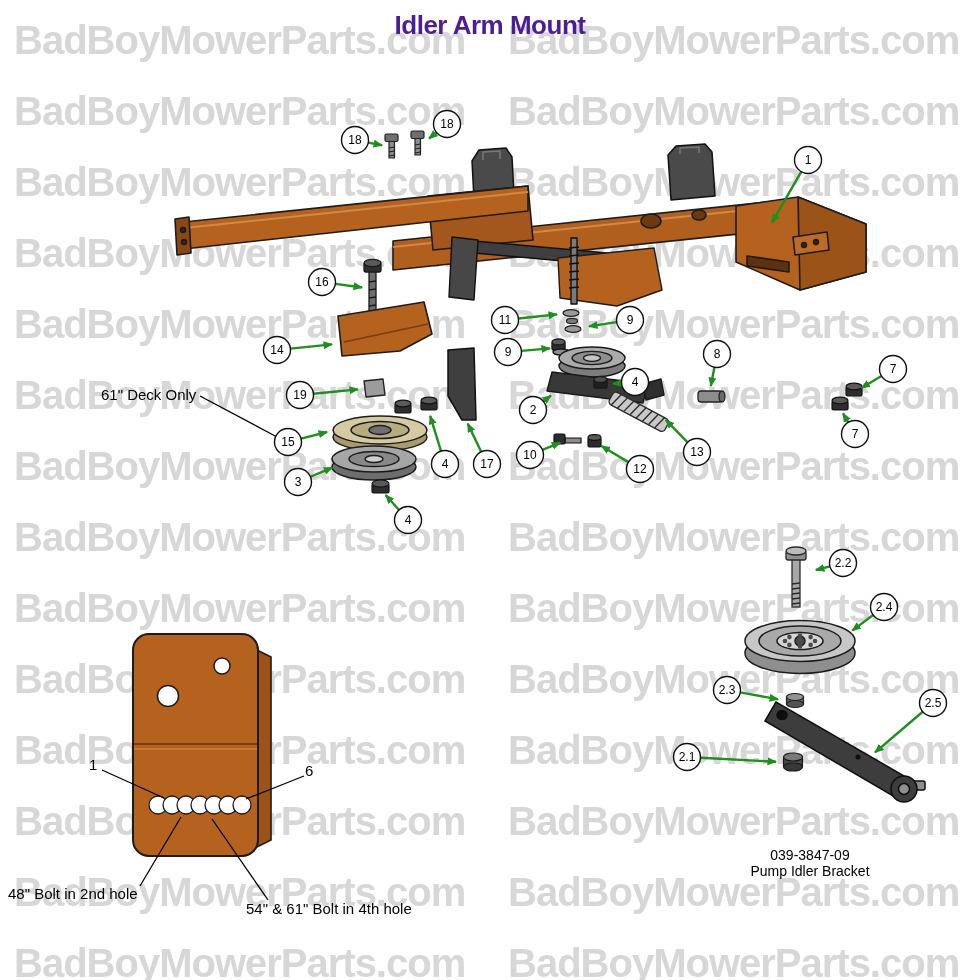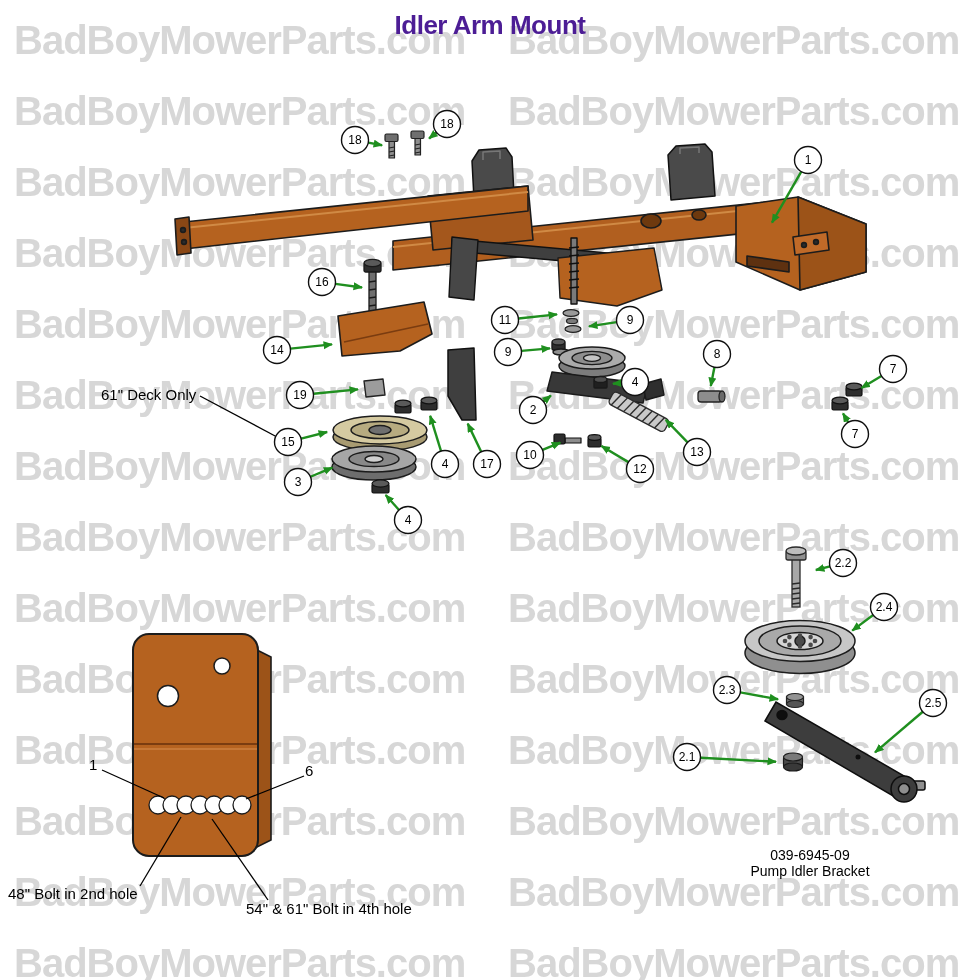--- a/index.html
+++ b/index.html
@@ -445,16 +445,16 @@
 
   <div class="label deck-note">61" Deck Only</div>
 
 
   <div class="label lbl-1">1</div>
   <div class="label lbl-6">6</div>
   <div class="label note-48">48" Bolt in 2nd hole</div>
   <div class="label note-54">54" &amp; 61" Bolt in 4th hole</div>
 
   <div class="inset-caption-right">
-    <div>039-6945-09</div>
+    <div>039-3847-09</div>
     <div>Pump Idler Bracket</div>
   </div>
 </div>
 
 </body></html>

